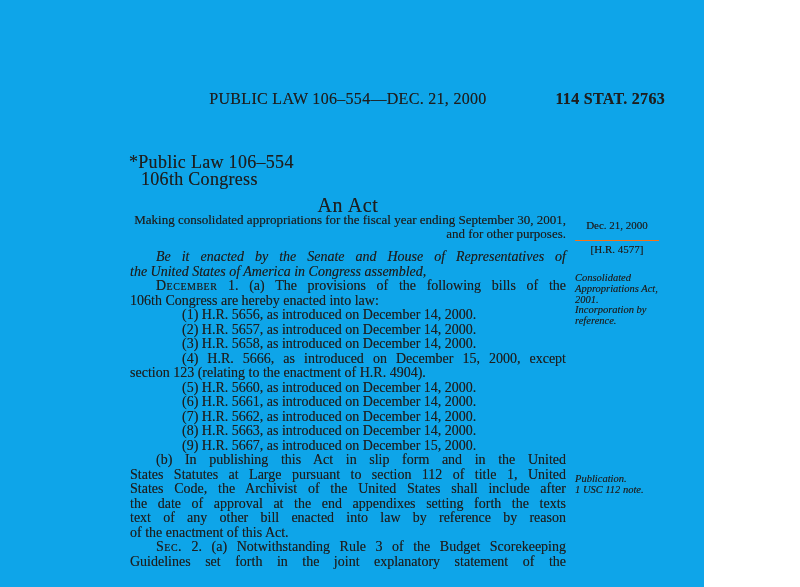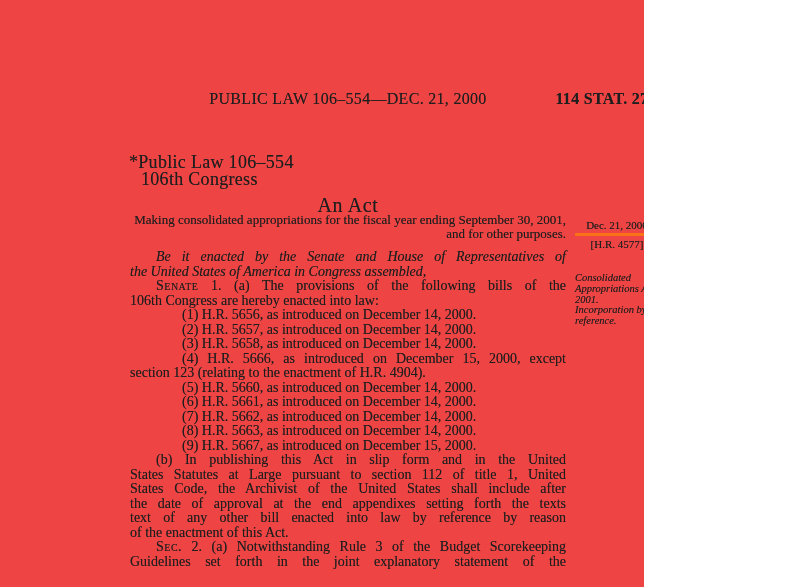--- a/index.html
+++ b/index.html
@@ -1,18 +1,18 @@
 <!DOCTYPE html>
 <html><head>
 <meta charset="utf-8">
 <style>
   html,body { margin:0; padding:0; background:#ffffff; }
   .page {
-    position:relative; width:644px; height:587px; overflow:hidden;
-    background:#ef4444; color:#1e1e1e;
+    position:relative; width:704px; height:587px; overflow:hidden;
+    background:#0ea5e9; color:#1e1e1e;
     font-family:"Liberation Serif","DejaVu Serif",serif;
     text-shadow:0 0 .5px rgba(30,30,30,.55);
   }
   
   .run-law { position:absolute; top:90px; left:130px; width:436px; text-align:center;
              font-size:16px; letter-spacing:.3px; }
   .run-stat { position:absolute; top:90px; left:505px; width:160px; text-align:right;
               font-size:16px; letter-spacing:.3px;font-weight:bold; }
   
   .titleblock { position:absolute; top:154px; left:141px; font-size:18px; line-height:16.5px; letter-spacing:.3px; }
@@ -27,21 +27,21 @@
   .bl { text-align:justify; text-align-last:justify; }
   .ll { text-align:left; text-align-last:auto; }
   .i1 { padding-left:26px; }
   .i2 { padding-left:52px; }
   .it { font-style:italic; }
   .sc { font-variant:small-caps; letter-spacing:.5px; }
   
   .mnote { position:absolute; left:575px; width:92px; font-size:10.5px; line-height:10.8px;font-style:italic; }
   .datenote { position:absolute; top:219px; left:575px; width:84px; text-align:center;
               font-size:11px; line-height:12px; }
-  .daterule { border-bottom:3px solid #f97316; padding-bottom:2px; }
+  .daterule { border-bottom:1px solid #f97316; padding-bottom:9px; }
   .billno { padding-top:2px; }
   .n1 { top:273px; }
   .n2 { top:474px; }
 </style>
 </head>
 <body>
 
 <div class="page">
 
   <div class="run-law">PUBLIC LAW 106–554—DEC. 21, 2000</div>
@@ -62,26 +62,30 @@
   <div class="datenote">
     <div class="daterule">Dec. 21, 2000</div>
     <div class="billno">[H.R. 4577]</div>
   </div>
 
   <div class="mnote n1">
     <div>Consolidated Appropriations Act, 2001.</div>
     <div>Incorporation by reference.</div>
   </div>
 
+  <div class="mnote n2">
+    <div>Publication.</div>
+    <div>1 USC 112 note.</div>
+  </div>
 
   <div class="bodycol">
     <div class="bl i1 it">Be it enacted by the Senate and House of Representatives of</div>
     <div class="ll it">the United States of America in Congress assembled,</div>
 
-    <div class="bl i1"><span class="sc">Senate</span><span> 1. (a) The provisions of the following bills of the</span></div>
+    <div class="bl i1"><span class="sc">December</span><span> 1. (a) The provisions of the following bills of the</span></div>
     <div class="ll">106th Congress are hereby enacted into law:</div>
 
     <div class="ll i2">(1) H.R. 5656, as introduced on December 14, 2000.</div>
     <div class="ll i2">(2) H.R. 5657, as introduced on December 14, 2000.</div>
     <div class="ll i2">(3) H.R. 5658, as introduced on December 14, 2000.</div>
     <div class="bl i2">(4) H.R. 5666, as introduced on December 15, 2000, except</div>
     <div class="ll">section 123 (relating to the enactment of H.R. 4904).</div>
     <div class="ll i2">(5) H.R. 5660, as introduced on December 14, 2000.</div>
     <div class="ll i2">(6) H.R. 5661, as introduced on December 14, 2000.</div>
     <div class="ll i2">(7) H.R. 5662, as introduced on December 14, 2000.</div>

